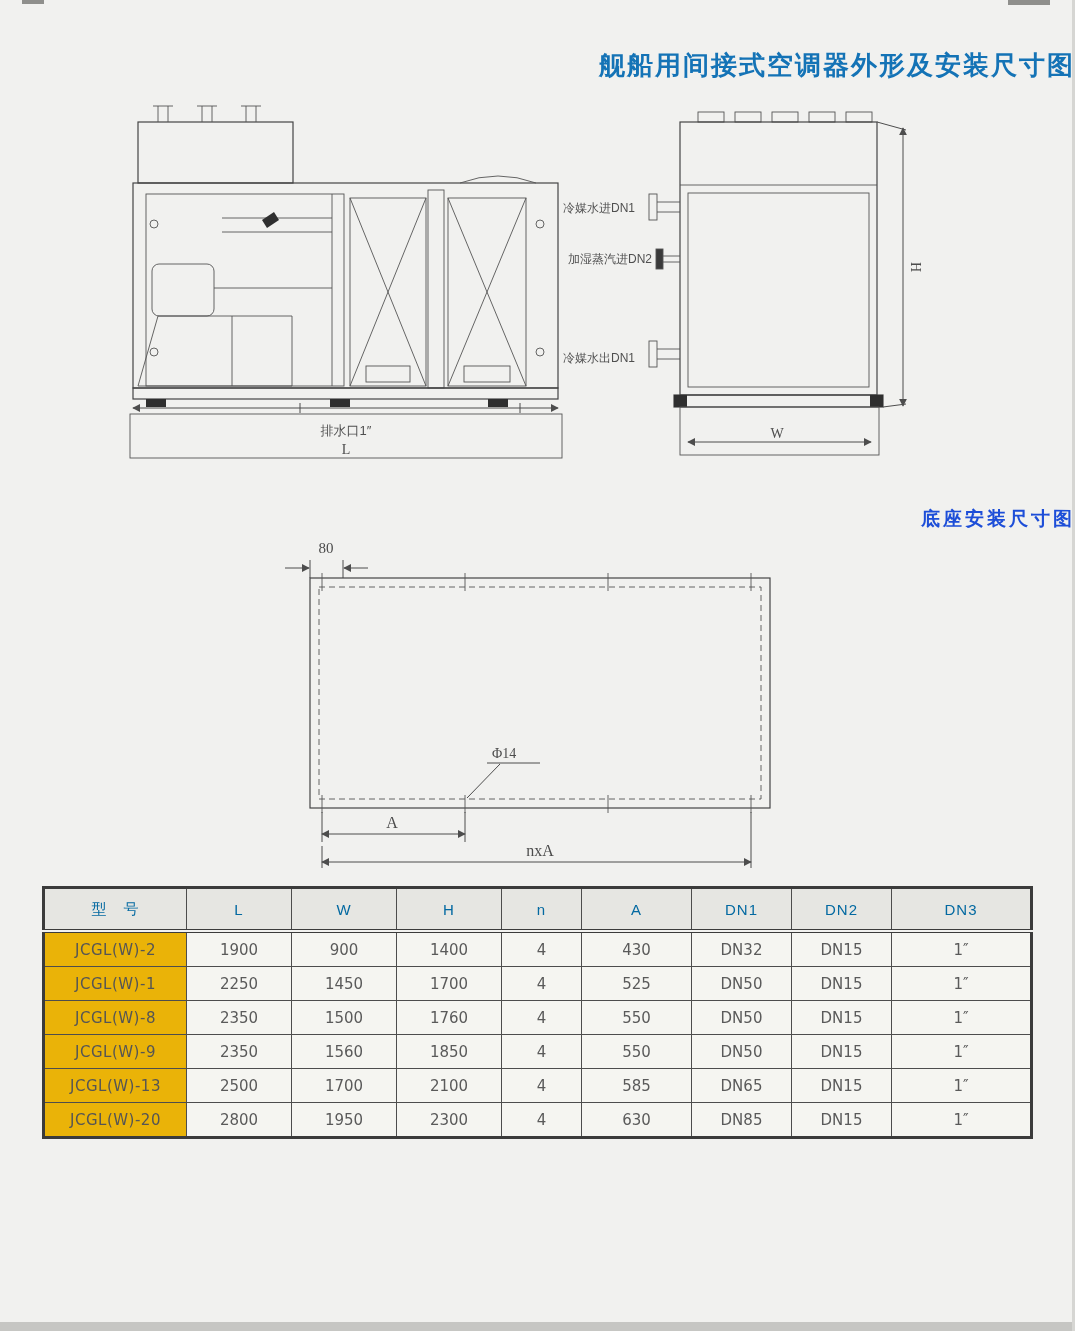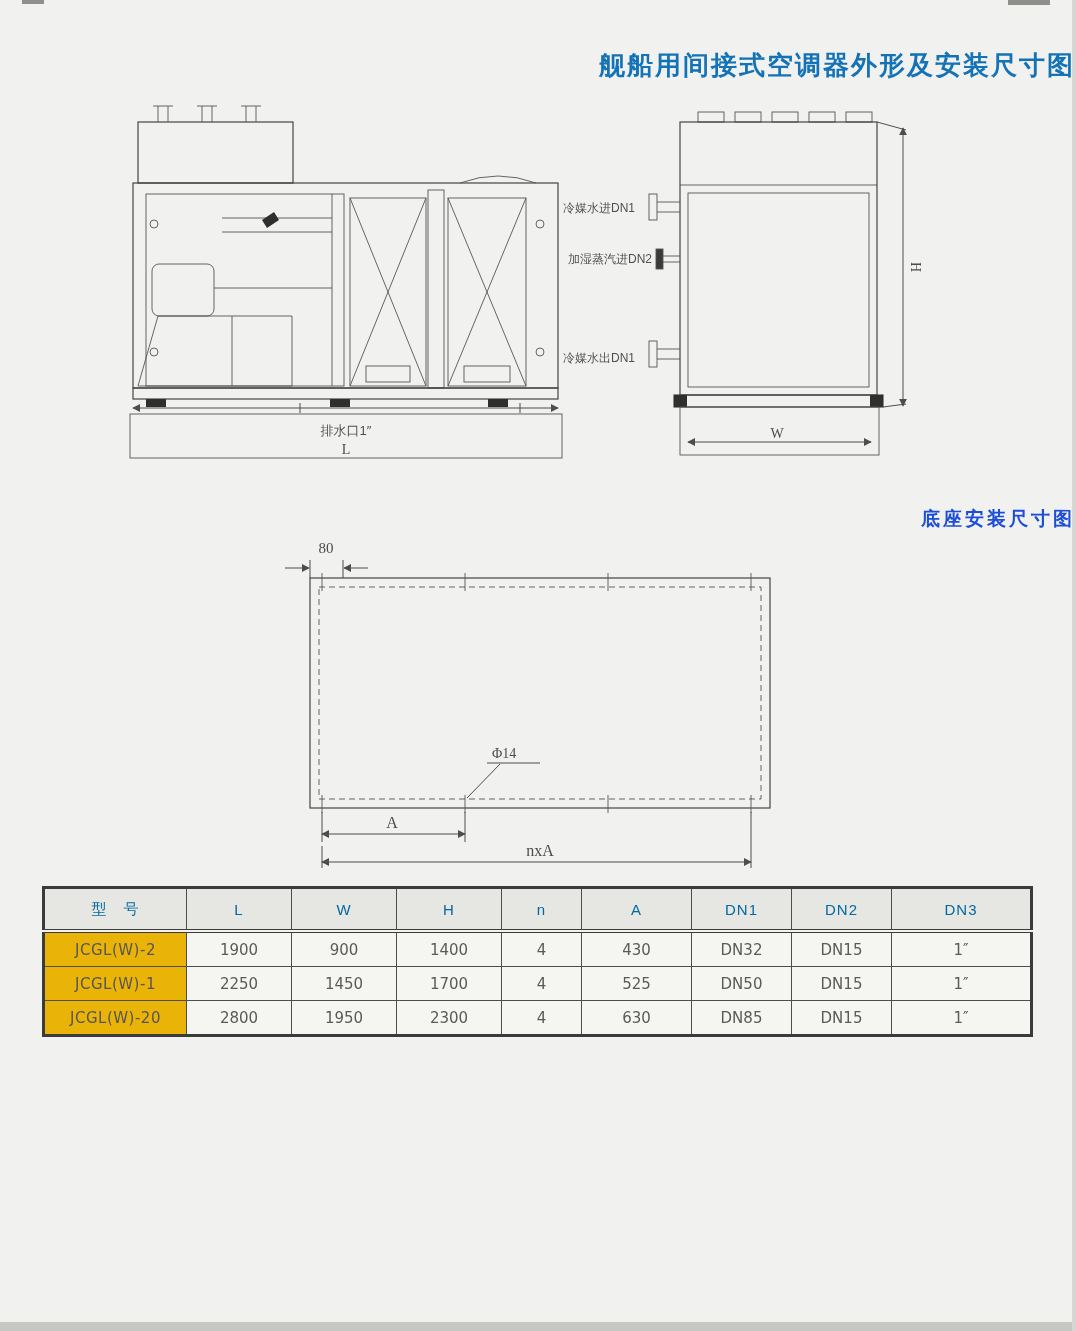--- a/index.html
+++ b/index.html
@@ -217,20 +217,53 @@
         <td>2250</td>
         <td>1450</td>
         <td>1700</td>
         <td>4</td>
         <td>525</td>
         <td>DN50</td>
         <td>DN15</td>
         <td>1″</td>
       </tr>
       <tr>
+        <td class="model">JCGL(W)-8</td>
+        <td>2350</td>
+        <td>1500</td>
+        <td>1760</td>
+        <td>4</td>
+        <td>550</td>
+        <td>DN50</td>
+        <td>DN15</td>
+        <td>1″</td>
+      </tr>
+      <tr>
+        <td class="model">JCGL(W)-9</td>
+        <td>2350</td>
+        <td>1560</td>
+        <td>1850</td>
+        <td>4</td>
+        <td>550</td>
+        <td>DN50</td>
+        <td>DN15</td>
+        <td>1″</td>
+      </tr>
+      <tr>
+        <td class="model">JCGL(W)-13</td>
+        <td>2500</td>
+        <td>1700</td>
+        <td>2100</td>
+        <td>4</td>
+        <td>585</td>
+        <td>DN65</td>
+        <td>DN15</td>
+        <td>1″</td>
+      </tr>
+      <tr>
         <td class="model">JCGL(W)-20</td>
         <td>2800</td>
         <td>1950</td>
         <td>2300</td>
         <td>4</td>
         <td>630</td>
         <td>DN85</td>
         <td>DN15</td>
         <td>1″</td>
       </tr>

